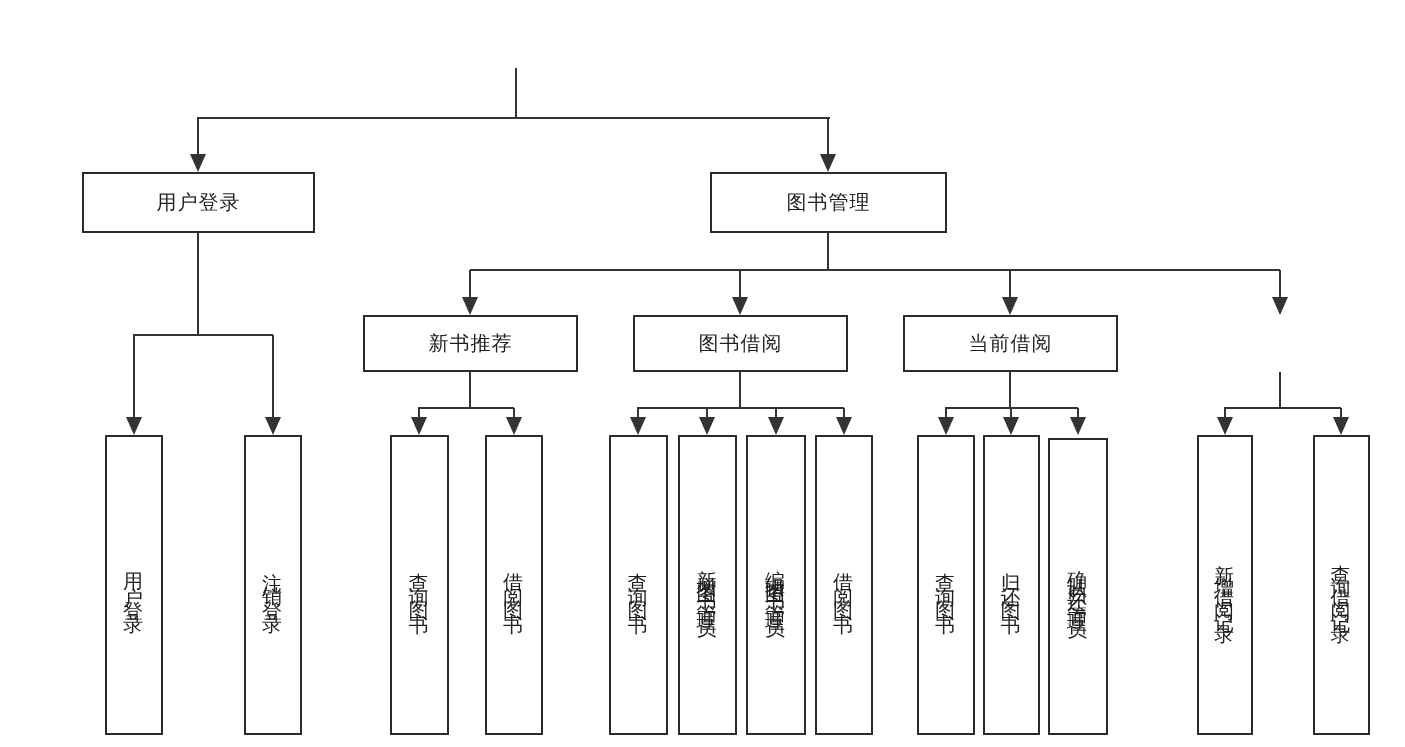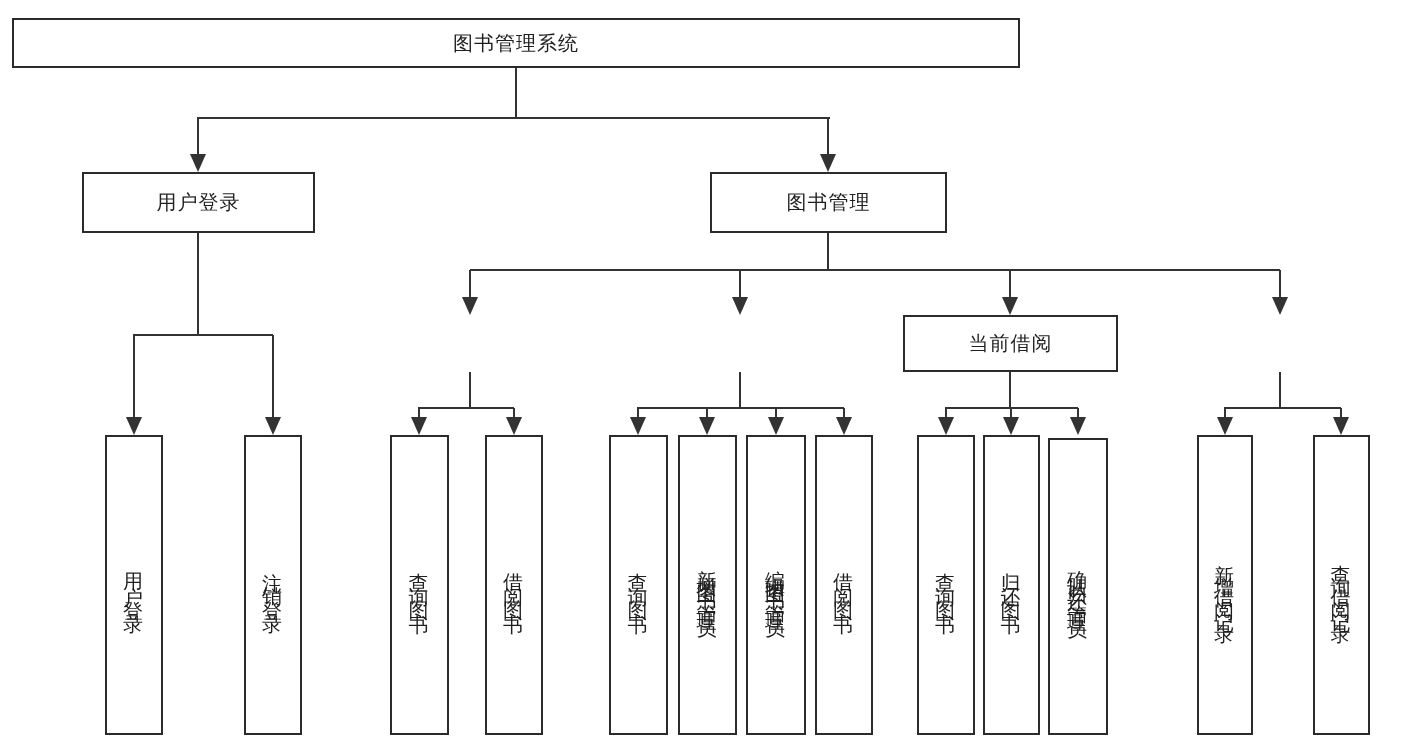--- a/index.html
+++ b/index.html
@@ -59,23 +59,20 @@
     color:var(--watermark);
     letter-spacing:1px;
     user-select:none;
   }
 </style>
 </head>
 <body>
 
 <div class="canvas">
 
-  <div class="box" style="left:12px;top:18px;width:1008px;height:50px;">
-    <span>图书管理系统</span>
-  </div>
 
   <div class="vline" style="left:515px;top:68px;height:50px;"></div>
   <div class="hline" style="left:197px;top:117px;width:633px;"></div>
   <div class="vline" style="left:197px;top:118px;height:38px;"></div>
   <div class="arrow" style="left:190px;top:154px;"></div>
   <div class="vline" style="left:827px;top:118px;height:38px;"></div>
   <div class="arrow" style="left:820px;top:154px;"></div>
 
   <div class="box" style="left:82px;top:172px;width:233px;height:61px;">
     <span>用户登录</span>
@@ -95,20 +92,26 @@
   <div class="hline" style="left:470px;top:269px;width:810px;"></div>
   <div class="vline" style="left:469px;top:270px;height:29px;"></div>
   <div class="arrow" style="left:462px;top:297px;"></div>
   <div class="vline" style="left:739px;top:270px;height:29px;"></div>
   <div class="arrow" style="left:732px;top:297px;"></div>
   <div class="vline" style="left:1009px;top:270px;height:29px;"></div>
   <div class="arrow" style="left:1002px;top:297px;"></div>
   <div class="vline" style="left:1279px;top:270px;height:29px;"></div>
   <div class="arrow" style="left:1272px;top:297px;"></div>
 
+  <div class="box" style="left:363px;top:315px;width:215px;height:57px;">
+    <span>新书推荐</span>
+  </div>
+  <div class="box" style="left:633px;top:315px;width:215px;height:57px;">
+    <span>图书借阅</span>
+  </div>
   <div class="box" style="left:903px;top:315px;width:215px;height:57px;justify-content:center;">
     <span>当前借阅</span>
   </div>
 
   <div class="vline" style="left:469px;top:372px;height:36px;"></div>
   <div class="hline" style="left:418px;top:407px;width:96px;"></div>
   <div class="vline" style="left:418px;top:408px;height:11px;"></div>
   <div class="arrow" style="left:411px;top:417px;"></div>
   <div class="vline" style="left:513px;top:408px;height:11px;"></div>
   <div class="arrow" style="left:506px;top:417px;"></div>

